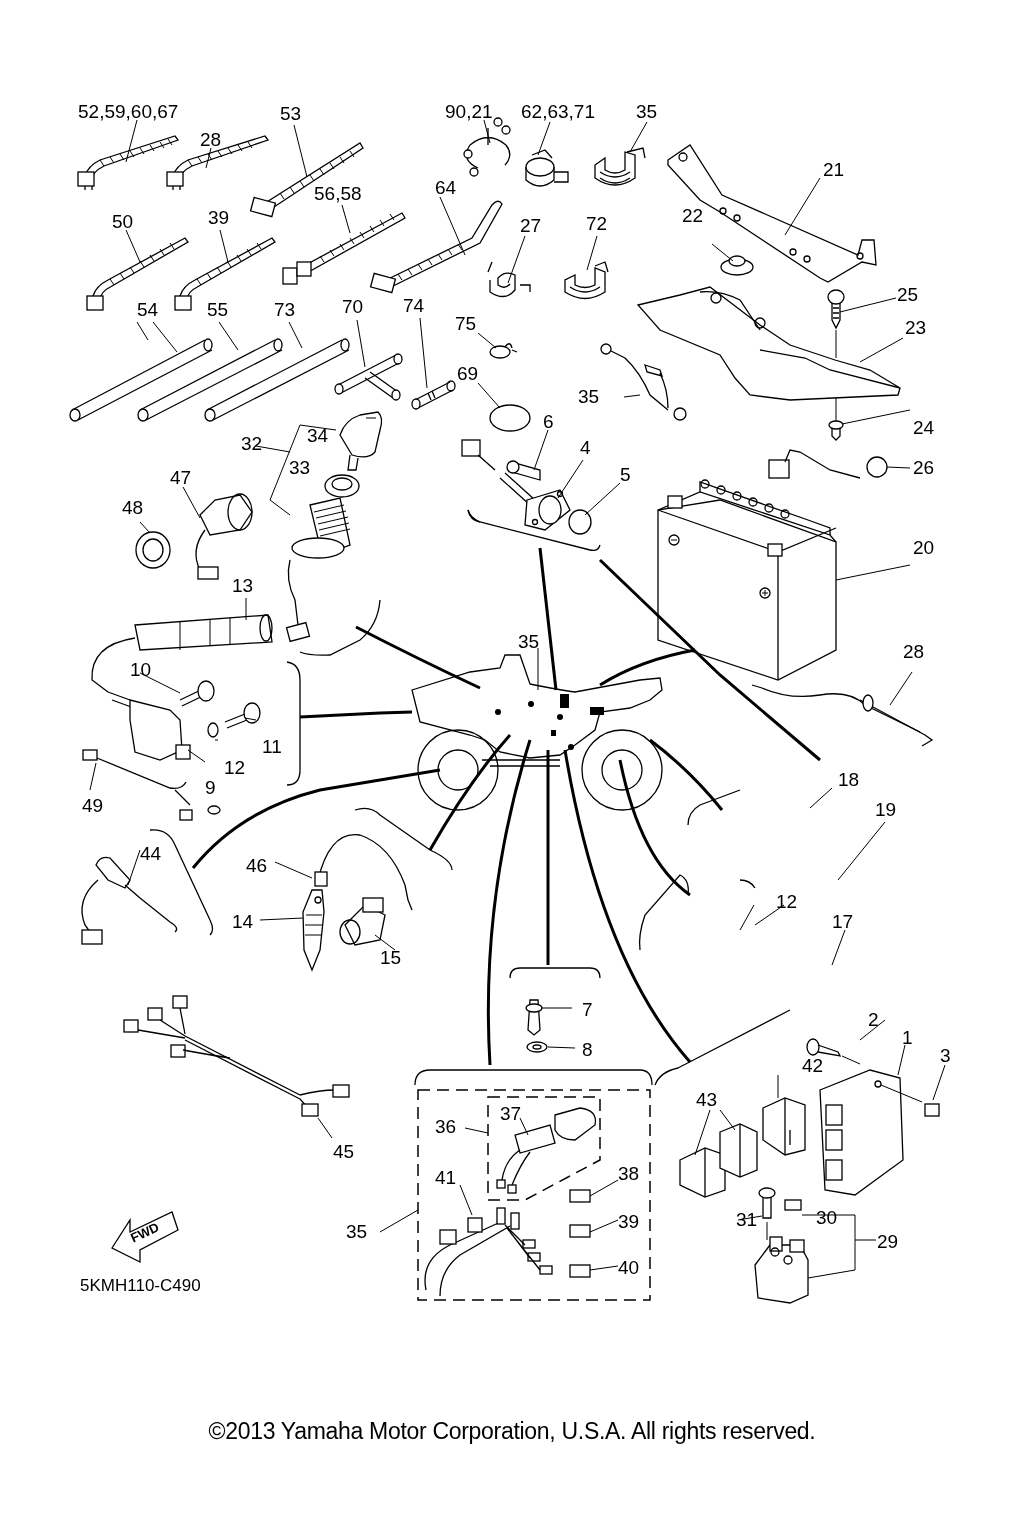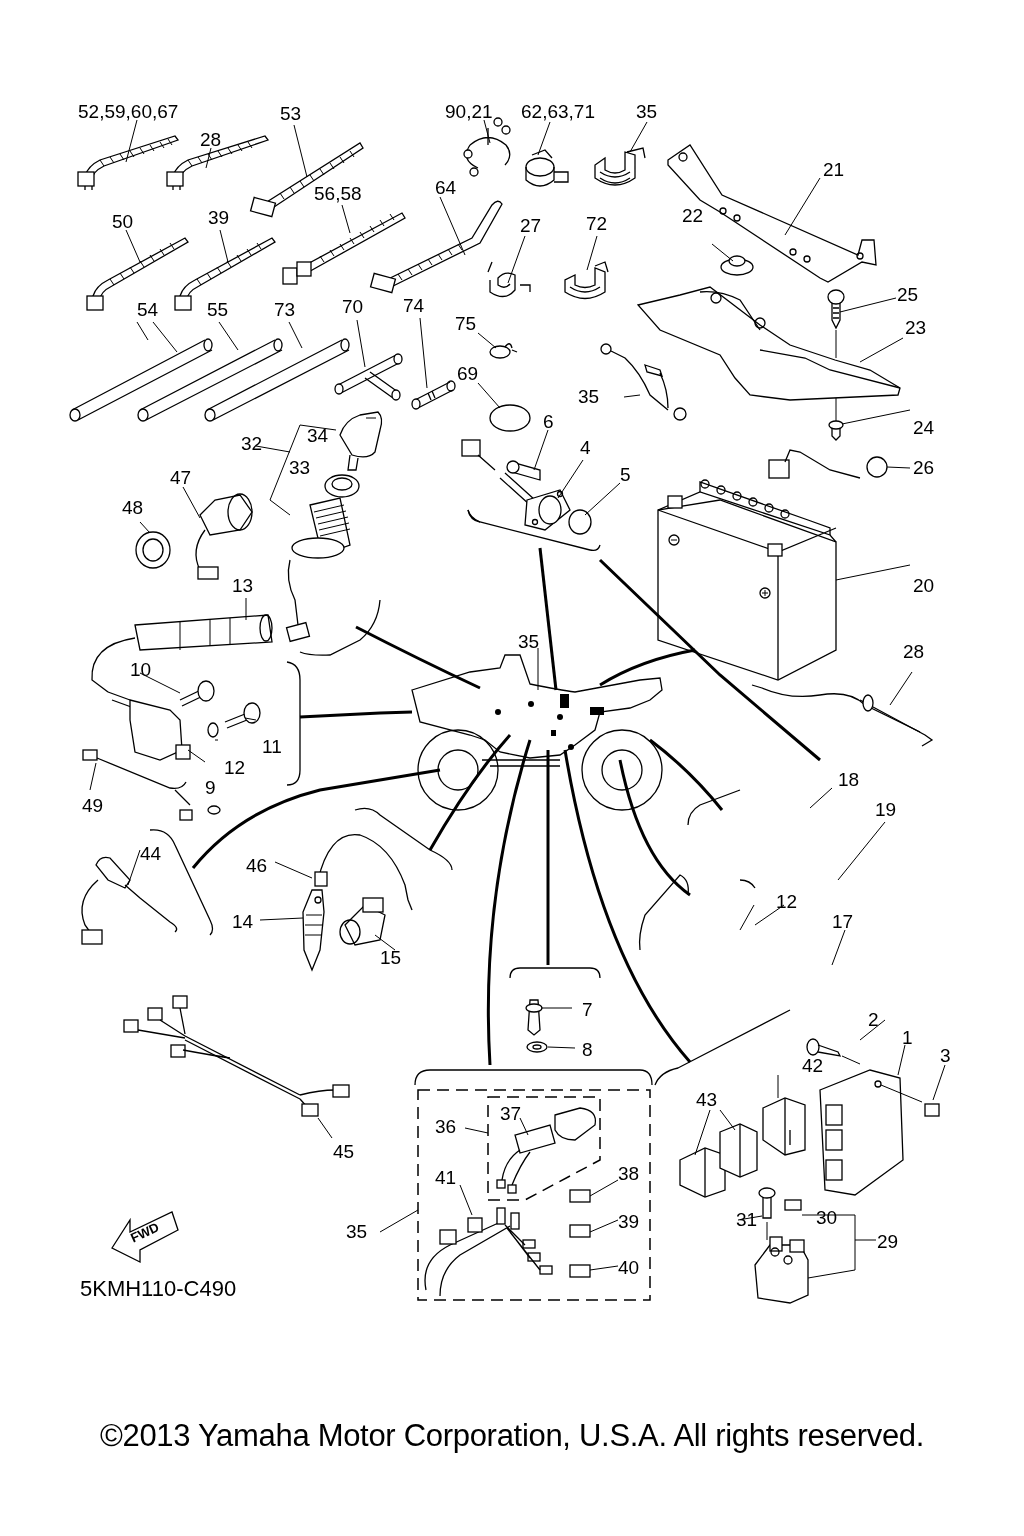--- a/index.html
+++ b/index.html
@@ -1,20 +1,20 @@
 <!DOCTYPE html>
 <html><head>
 <meta charset="utf-8">
 <style>
   html, body { margin: 0; padding: 0; background: #ffffff; }
   body { width: 1024px; height: 1536px; position: relative; overflow: hidden; font-family: "Liberation Sans", sans-serif; color: #000; }
   #diagram { position: absolute; left: 0; top: 0; width: 1024px; height: 1380px; }
   .lbl { position: absolute; font-family: "Liberation Sans", sans-serif; font-size: 19px; line-height: 1; white-space: nowrap; color: #000; }
-  .code { position: absolute; left: 80px; top: 1276px; font-size: 22px; font-family: "Liberation Sans", sans-serif; }
-  .copyright { position: absolute; left: 0; width: 1024px; top: 1418px; text-align: center; font-size: 31px; font-family: "Liberation Sans", sans-serif; letter-spacing: -0.3px; }
+  .code { position: absolute; left: 80px; top: 1276px; font-size: 17px; font-family: "Liberation Sans", sans-serif; }
+  .copyright { position: absolute; left: 0; width: 1024px; top: 1418px; text-align: center; font-size: 23px; font-family: "Liberation Sans", sans-serif; letter-spacing: -0.3px; }
   svg .p { fill: none; stroke: #000; stroke-width: 1.3; }
   svg .f { fill: #fff; stroke: #000; stroke-width: 1.3; }
   svg .lead { fill: none; stroke: #000; stroke-width: 1; }
   svg .bold { fill: none; stroke: #000; stroke-width: 3; }
   svg .dash { fill: none; stroke: #000; stroke-width: 1.5; stroke-dasharray: 12 7; }
   svg .blk { fill: #000; stroke: none; }
 </style>
 </head>
 <body>
 
@@ -445,21 +445,21 @@
 <span class="lbl" style="left:274px;top:300px">73</span>
 <span class="lbl" style="left:342px;top:297px">70</span>
 <span class="lbl" style="left:403px;top:296px">74</span>
 <span class="lbl" style="left:455px;top:314px">75</span>
 <span class="lbl" style="left:457px;top:364px">69</span>
 <span class="lbl" style="left:578px;top:387px">35</span>
 <span class="lbl" style="left:543px;top:412px">6</span>
 <span class="lbl" style="left:580px;top:438px">4</span>
 <span class="lbl" style="left:620px;top:465px">5</span>
 <span class="lbl" style="left:913px;top:458px">26</span>
-<span class="lbl" style="left:913px;top:576px">20</span>
+<span class="lbl" style="left:913px;top:538px">20</span>
 <span class="lbl" style="left:903px;top:642px">28</span>
 <span class="lbl" style="left:307px;top:426px">34</span>
 <span class="lbl" style="left:241px;top:434px">32</span>
 <span class="lbl" style="left:289px;top:458px">33</span>
 <span class="lbl" style="left:170px;top:468px">47</span>
 <span class="lbl" style="left:122px;top:498px">48</span>
 <span class="lbl" style="left:232px;top:576px">13</span>
 <span class="lbl" style="left:518px;top:632px">35</span>
 <span class="lbl" style="left:130px;top:660px">10</span>
 <span class="lbl" style="left:262px;top:737px">11</span>

